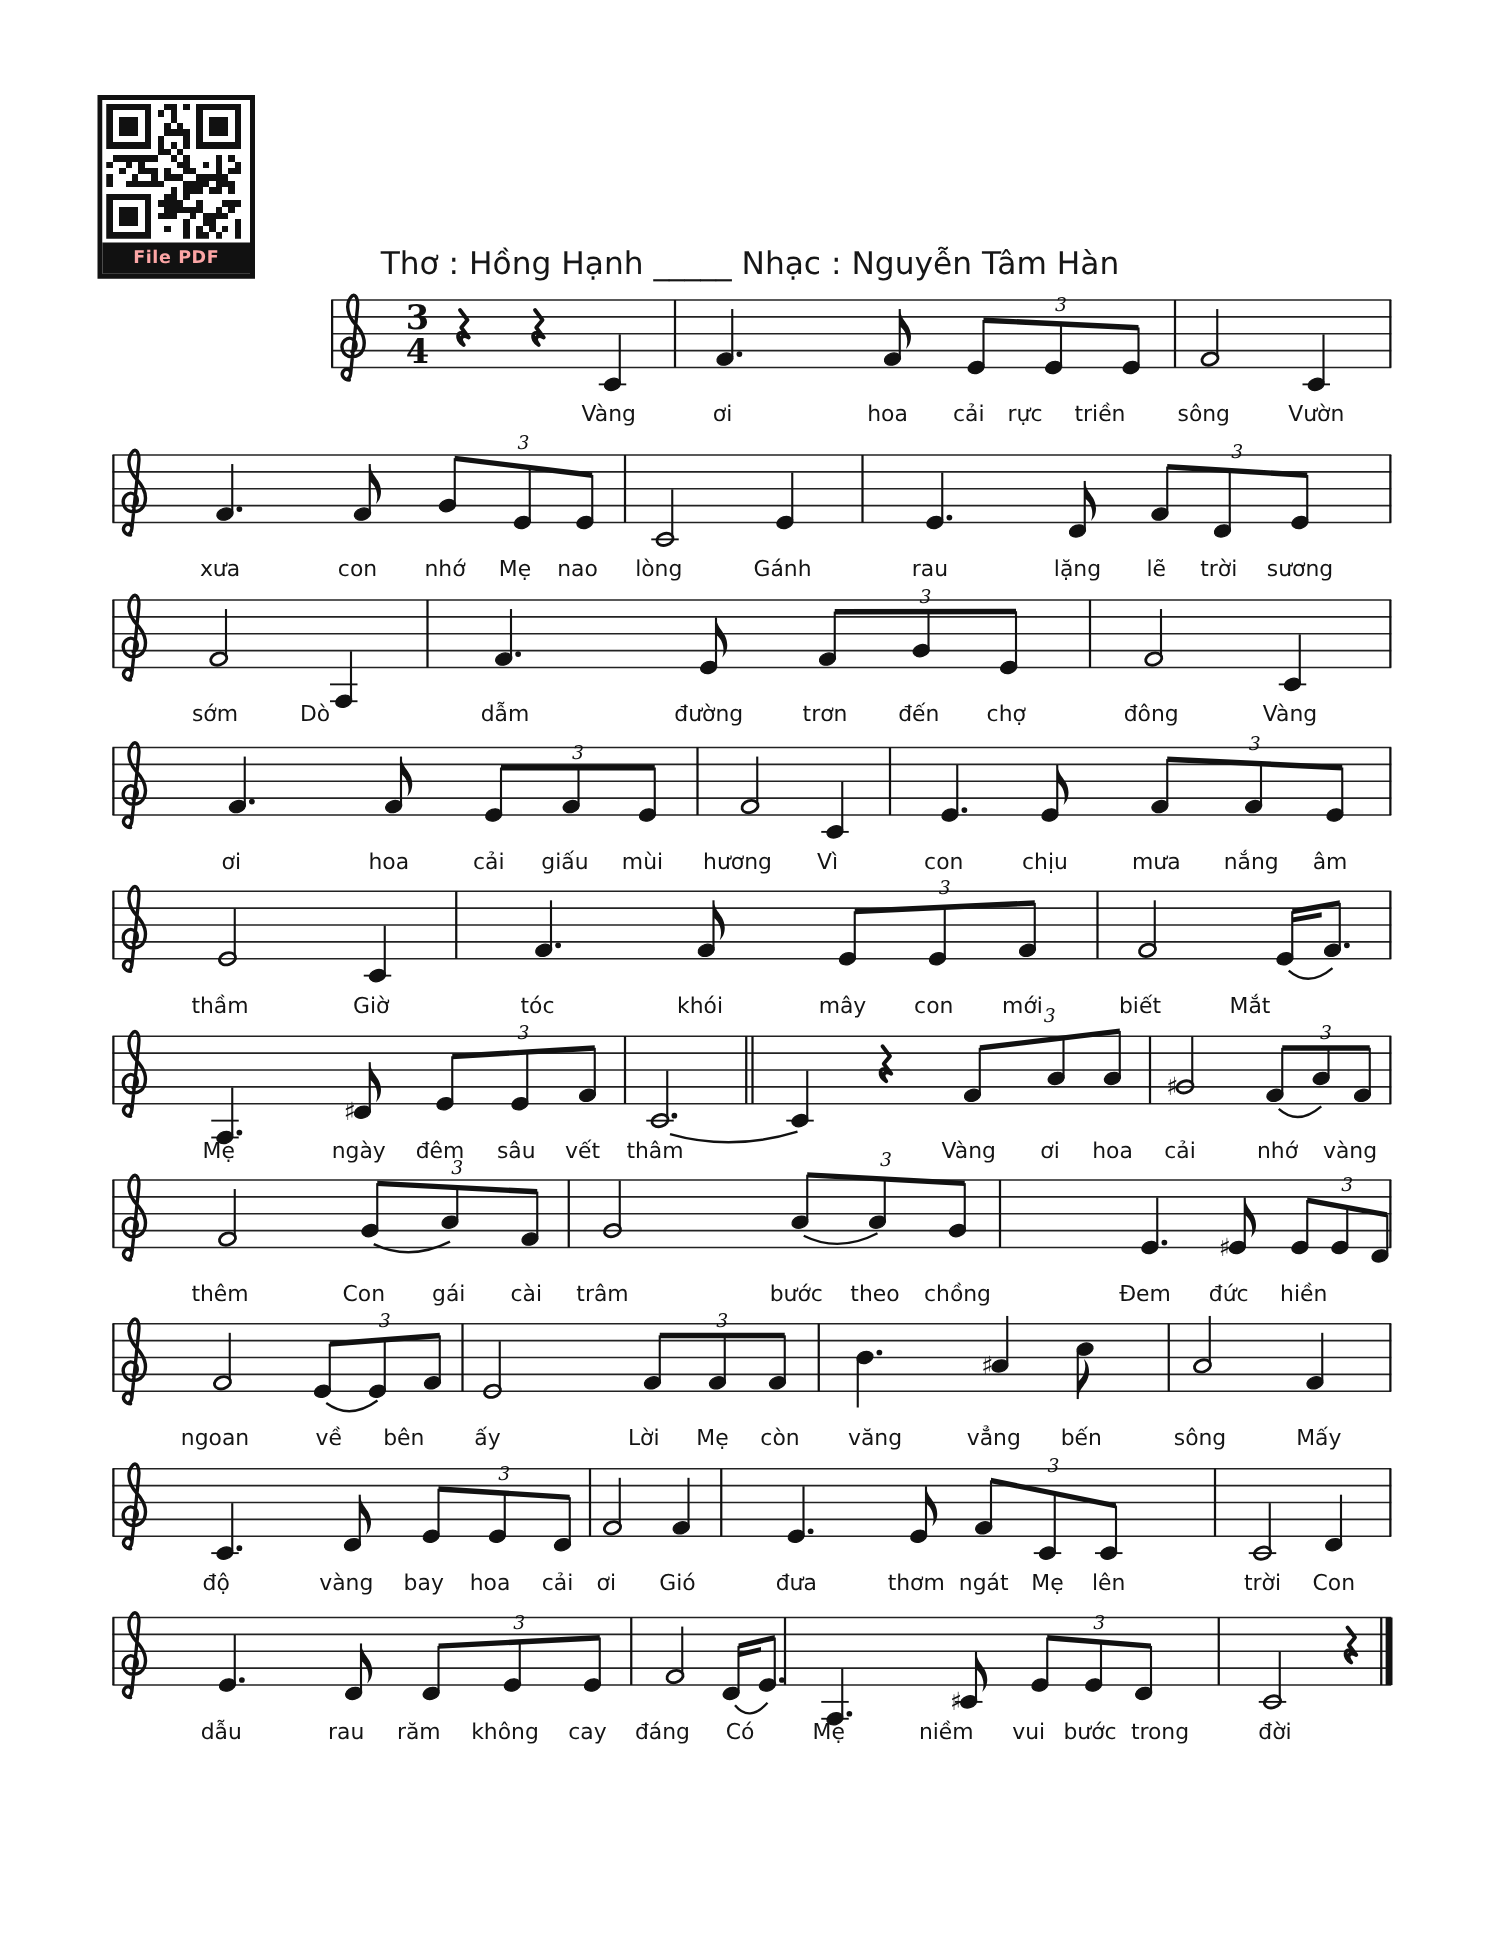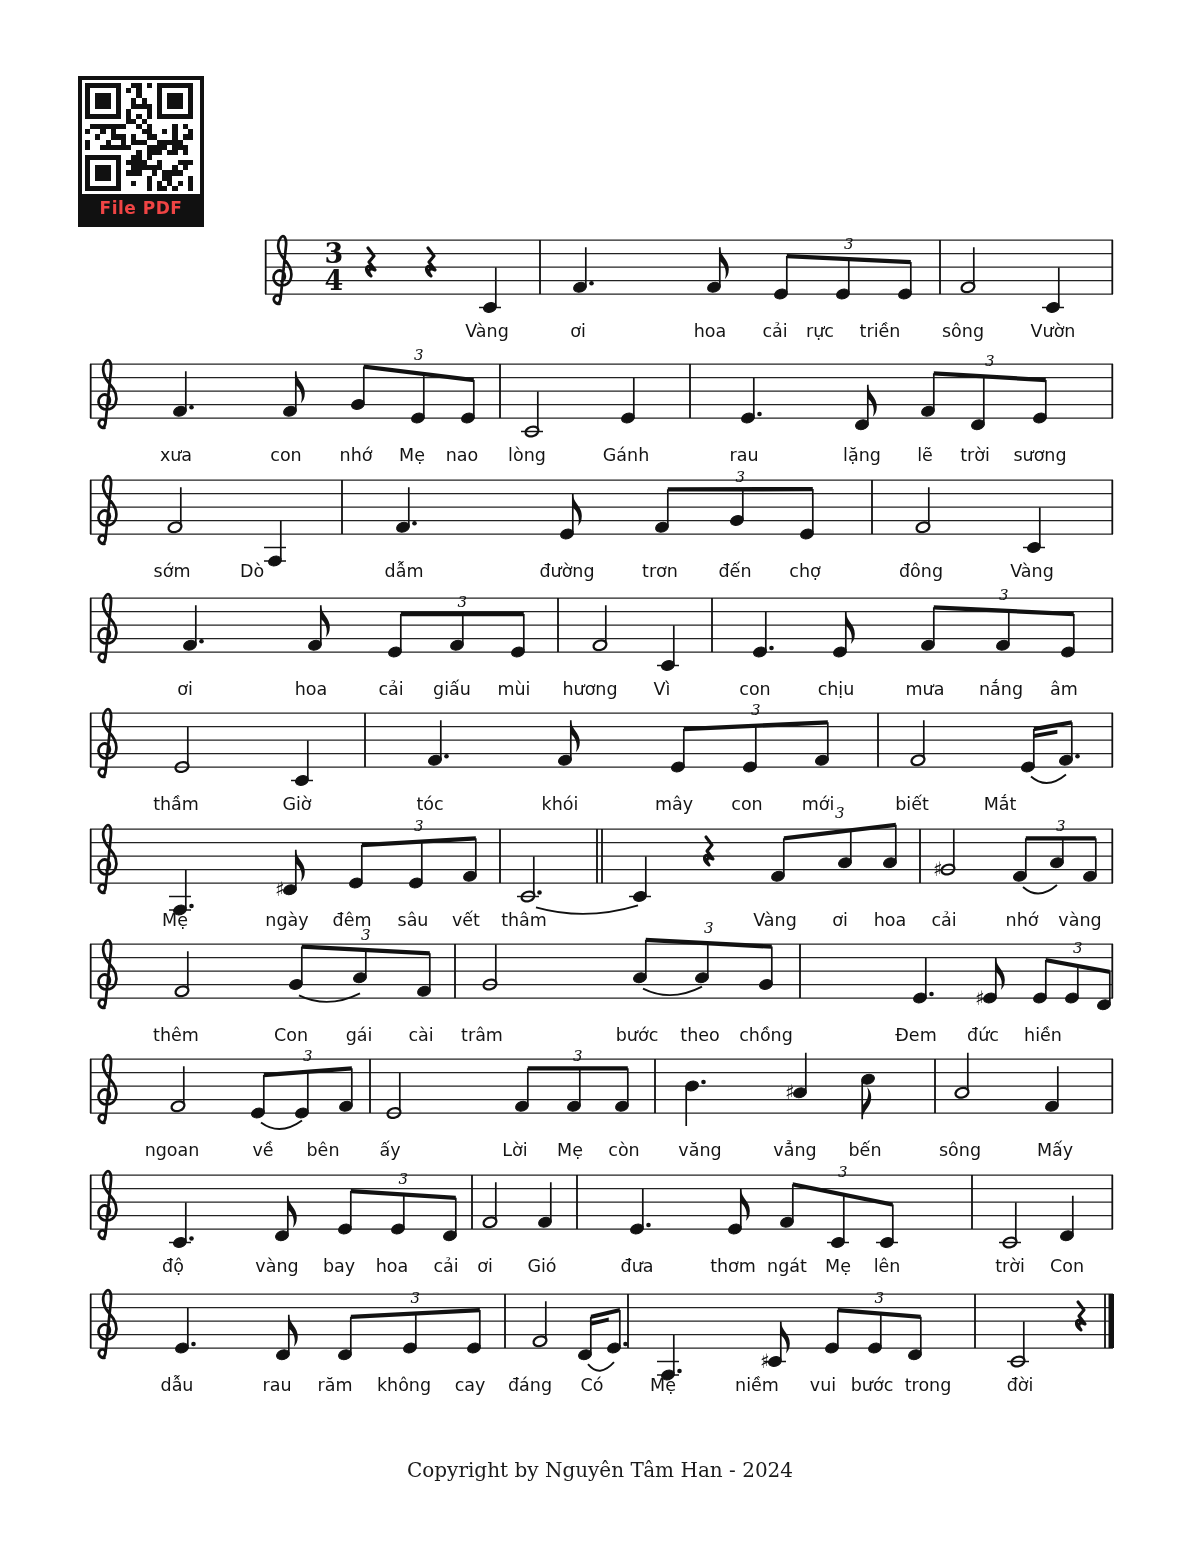--- a/index.html
+++ b/index.html
@@ -8,23 +8,23 @@
     margin:0 auto;overflow:hidden;
     font-family:"DejaVu Sans",sans-serif;
     border-right:1px solid #c9c9c9;border-bottom:1px solid #c9c9c9;
   }
   .qr-block{
     position:absolute;left:78px;top:76px;width:118px;
     border:4px solid #111;background:#fff;
   }
   .qr-inner{padding:3px;background:#fff;line-height:0;}
   .qr-label{
-    background:#111;color:#ef4444;text-align:center;
+    background:#111;color:#fca5a5;text-align:center;
     font-family:"DejaVu Sans",sans-serif;font-weight:bold;
-    font-size:17px;padding:4px 0 5px 0;letter-spacing:0.5px;
+    font-size:14px;padding:4px 0 5px 0;letter-spacing:0.5px;
   }
   .title{
     position:absolute;left:0;top:98px;width:100%;text-align:center;
     font-family:"DejaVu Serif",serif;font-weight:bold;font-size:46px;color:#111;
     letter-spacing:0.5px;
   }
   .authors{
     position:absolute;left:0;top:196px;width:100%;text-align:center;
     font-family:"DejaVu Sans",sans-serif;font-size:25px;color:#161616;
   }
@@ -173,20 +173,21 @@
           <rect x="15" y="1" width="5" height="5" fill="#fff"></rect>
           <rect x="16" y="2" width="3" height="3" fill="#111"></rect>
           <rect x="0" y="14" width="7" height="7" fill="#111"></rect>
           <rect x="1" y="15" width="5" height="5" fill="#fff"></rect>
           <rect x="2" y="16" width="3" height="3" fill="#111"></rect>
         </svg>
     </div>
     <div class="qr-label">File PDF</div>
   </div>
 
+  <div class="authors">Thơ : Hồng Hạnh  _____   Nhạc : Nguyễn Tâm Hàn</div>
 
   <svg id="score" width="1200" height="1552" viewBox="0 0 1200 1552">
       <line x1="265" y1="240" x2="1113" y2="240" stroke="#222" stroke-width="1.25"></line>
       <line x1="265" y1="253.5" x2="1113" y2="253.5" stroke="#222" stroke-width="1.25"></line>
       <line x1="265" y1="267" x2="1113" y2="267" stroke="#222" stroke-width="1.25"></line>
       <line x1="265" y1="280.5" x2="1113" y2="280.5" stroke="#222" stroke-width="1.25"></line>
       <line x1="265" y1="294" x2="1113" y2="294" stroke="#222" stroke-width="1.25"></line>
       <line x1="265.7" y1="240" x2="265.7" y2="294" stroke="#111111" stroke-width="1.8"></line>
       <line x1="1112.3" y1="240" x2="1112.3" y2="294" stroke="#111111" stroke-width="1.8"></line>
       <path d="M 279.5 304 C 275 304 272.5 300 274.5 297
@@ -874,14 +875,13 @@
       <text x="530" y="1391" text-anchor="middle" font-family="&quot;DejaVu Sans&quot;,sans-serif" font-size="17.5px" fill="#141414">đáng</text>
       <text x="592" y="1391" text-anchor="middle" font-family="&quot;DejaVu Sans&quot;,sans-serif" font-size="17.5px" fill="#141414">Có</text>
       <text x="663" y="1391" text-anchor="middle" font-family="&quot;DejaVu Sans&quot;,sans-serif" font-size="17.5px" fill="#141414">Mẹ</text>
       <text x="757" y="1391" text-anchor="middle" font-family="&quot;DejaVu Sans&quot;,sans-serif" font-size="17.5px" fill="#141414">niềm</text>
       <text x="823" y="1391" text-anchor="middle" font-family="&quot;DejaVu Sans&quot;,sans-serif" font-size="17.5px" fill="#141414">vui</text>
       <text x="872" y="1391" text-anchor="middle" font-family="&quot;DejaVu Sans&quot;,sans-serif" font-size="17.5px" fill="#141414">bước</text>
       <text x="928" y="1391" text-anchor="middle" font-family="&quot;DejaVu Sans&quot;,sans-serif" font-size="17.5px" fill="#141414">trong</text>
       <text x="1020" y="1391" text-anchor="middle" font-family="&quot;DejaVu Sans&quot;,sans-serif" font-size="17.5px" fill="#141414">đời</text>
     </svg>
 
-  <div class="footer">Copyright by Nguyên Tâm Han - 2024</div>
 </div>
 
 </body></html>

